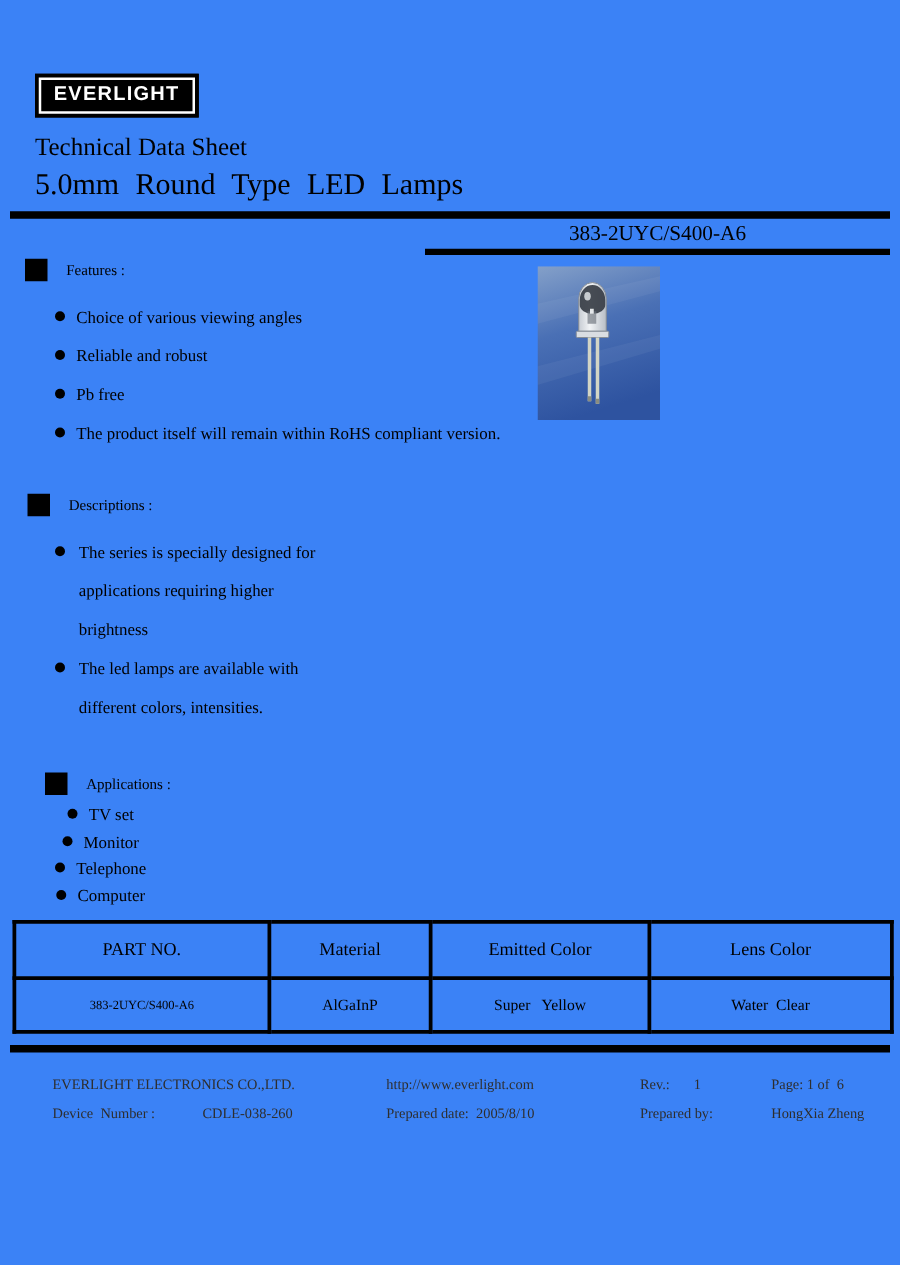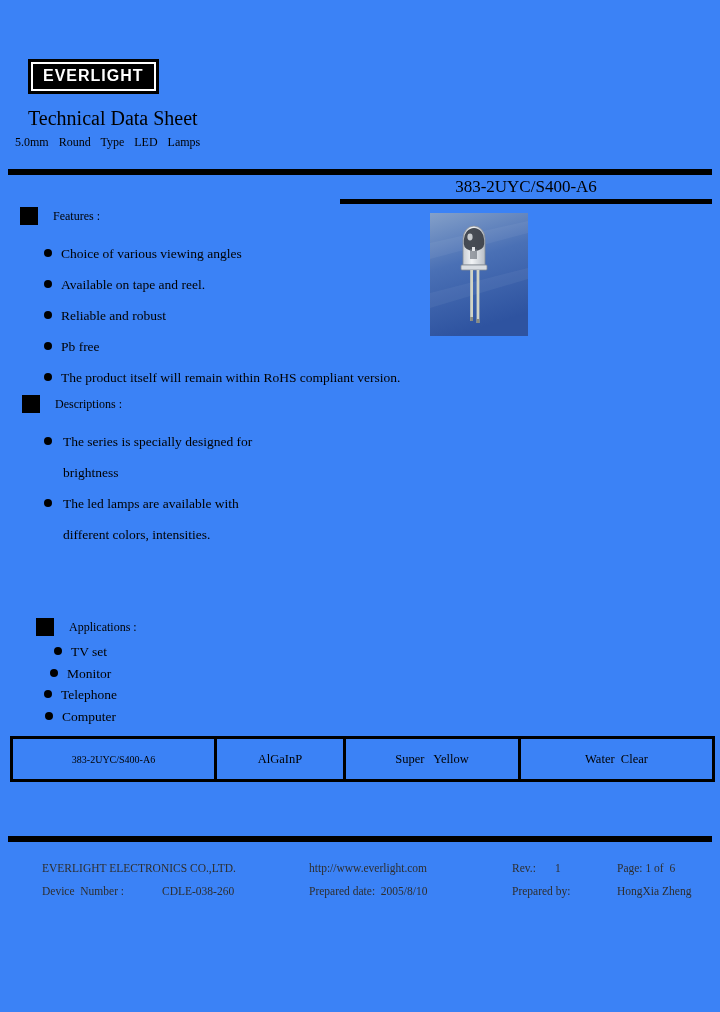--- a/index.html
+++ b/index.html
@@ -17,21 +17,21 @@
     background:#000;border:3px solid #000;
   }
   .logo-inner{
     border:2px solid #fff;
     padding:3px 10px 4px 10px;
     color:#fff;
     font-family:"Liberation Sans", sans-serif;
     font-weight:bold;font-size:16px;letter-spacing:1px;
   }
   .title1{position:absolute;left:28px;top:107px;font-size:20px;}
-  .title2{position:absolute;left:15px;top:135px;font-size:12px;word-spacing:7px;font-family:Liberation Serif, serif;}
+  .title2{position:absolute;left:28px;top:135px;font-size:24px;word-spacing:7px;font-family:Liberation Serif, serif;}
   .rule-top{position:absolute;left:8px;top:169px;width:704px;height:6px;background:#000;}
   .part-number{position:absolute;left:340px;top:177px;width:372px;text-align:center;font-size:17px;}
   .part-underline{position:absolute;left:340px;top:199px;width:372px;height:5px;background:#000;}
 
   
   .section-heading{position:absolute;display:flex;align-items:center;}
   .sq{width:18px;height:18px;background:#000;margin-right:15px;flex:0 0 auto;}
   .section-heading .hlabel{font-size:12px;}
   .h-features{left:20px;top:207px;}
   .h-descriptions{left:22px;top:395px;}
@@ -102,24 +102,20 @@
   <div class="part-underline"></div>
 
   <div class="section-heading h-features">
     <div class="sq"></div>
     <div class="hlabel">Features :</div>
   </div>
   <div class="blist features-list">
     <div class="bitem">
         <div class="dot"></div>
         <div>Choice of various viewing angles</div>
-      </div>
-    <div class="bitem">
-        <div class="dot"></div>
-        <div>Available on tape and reel.</div>
       </div>
     <div class="bitem">
         <div class="dot"></div>
         <div>Reliable and robust</div>
       </div>
     <div class="bitem">
         <div class="dot"></div>
         <div>Pb free</div>
       </div>
     <div class="bitem">
@@ -166,20 +162,21 @@
 
   <div class="section-heading h-descriptions">
     <div class="sq"></div>
     <div class="hlabel">Descriptions :</div>
   </div>
   <div class="blist desc-list">
     <div class="bitem">
       <div class="dot"></div>
       <div class="cont">
         <div>The series is specially designed for</div>
+        <div>applications requiring higher</div>
         <div>brightness</div>
       </div>
     </div>
     <div class="bitem">
       <div class="dot"></div>
       <div class="cont">
         <div>The led lamps are available with</div>
         <div>different colors, intensities.</div>
       </div>
     </div>
@@ -209,20 +206,26 @@
   </div>
 
   <table class="spec-table">
     <colgroup>
         <col style="width:204px">
         <col style="width:129px">
         <col style="width:175px">
         <col style="width:194px">
       </colgroup>
     <tbody>
+        <tr class="hrow">
+      <td>PART NO.</td>
+      <td>Material</td>
+      <td>Emitted Color</td>
+      <td>Lens Color</td>
+    </tr>
     <tr class="drow">
       <td class="small">383-2UYC/S400-A6</td>
       <td>AlGaInP</td>
       <td>Super   Yellow</td>
       <td>Water  Clear</td>
     </tr>
   </tbody>
     </table>
 
   <div class="rule-bottom"></div>

